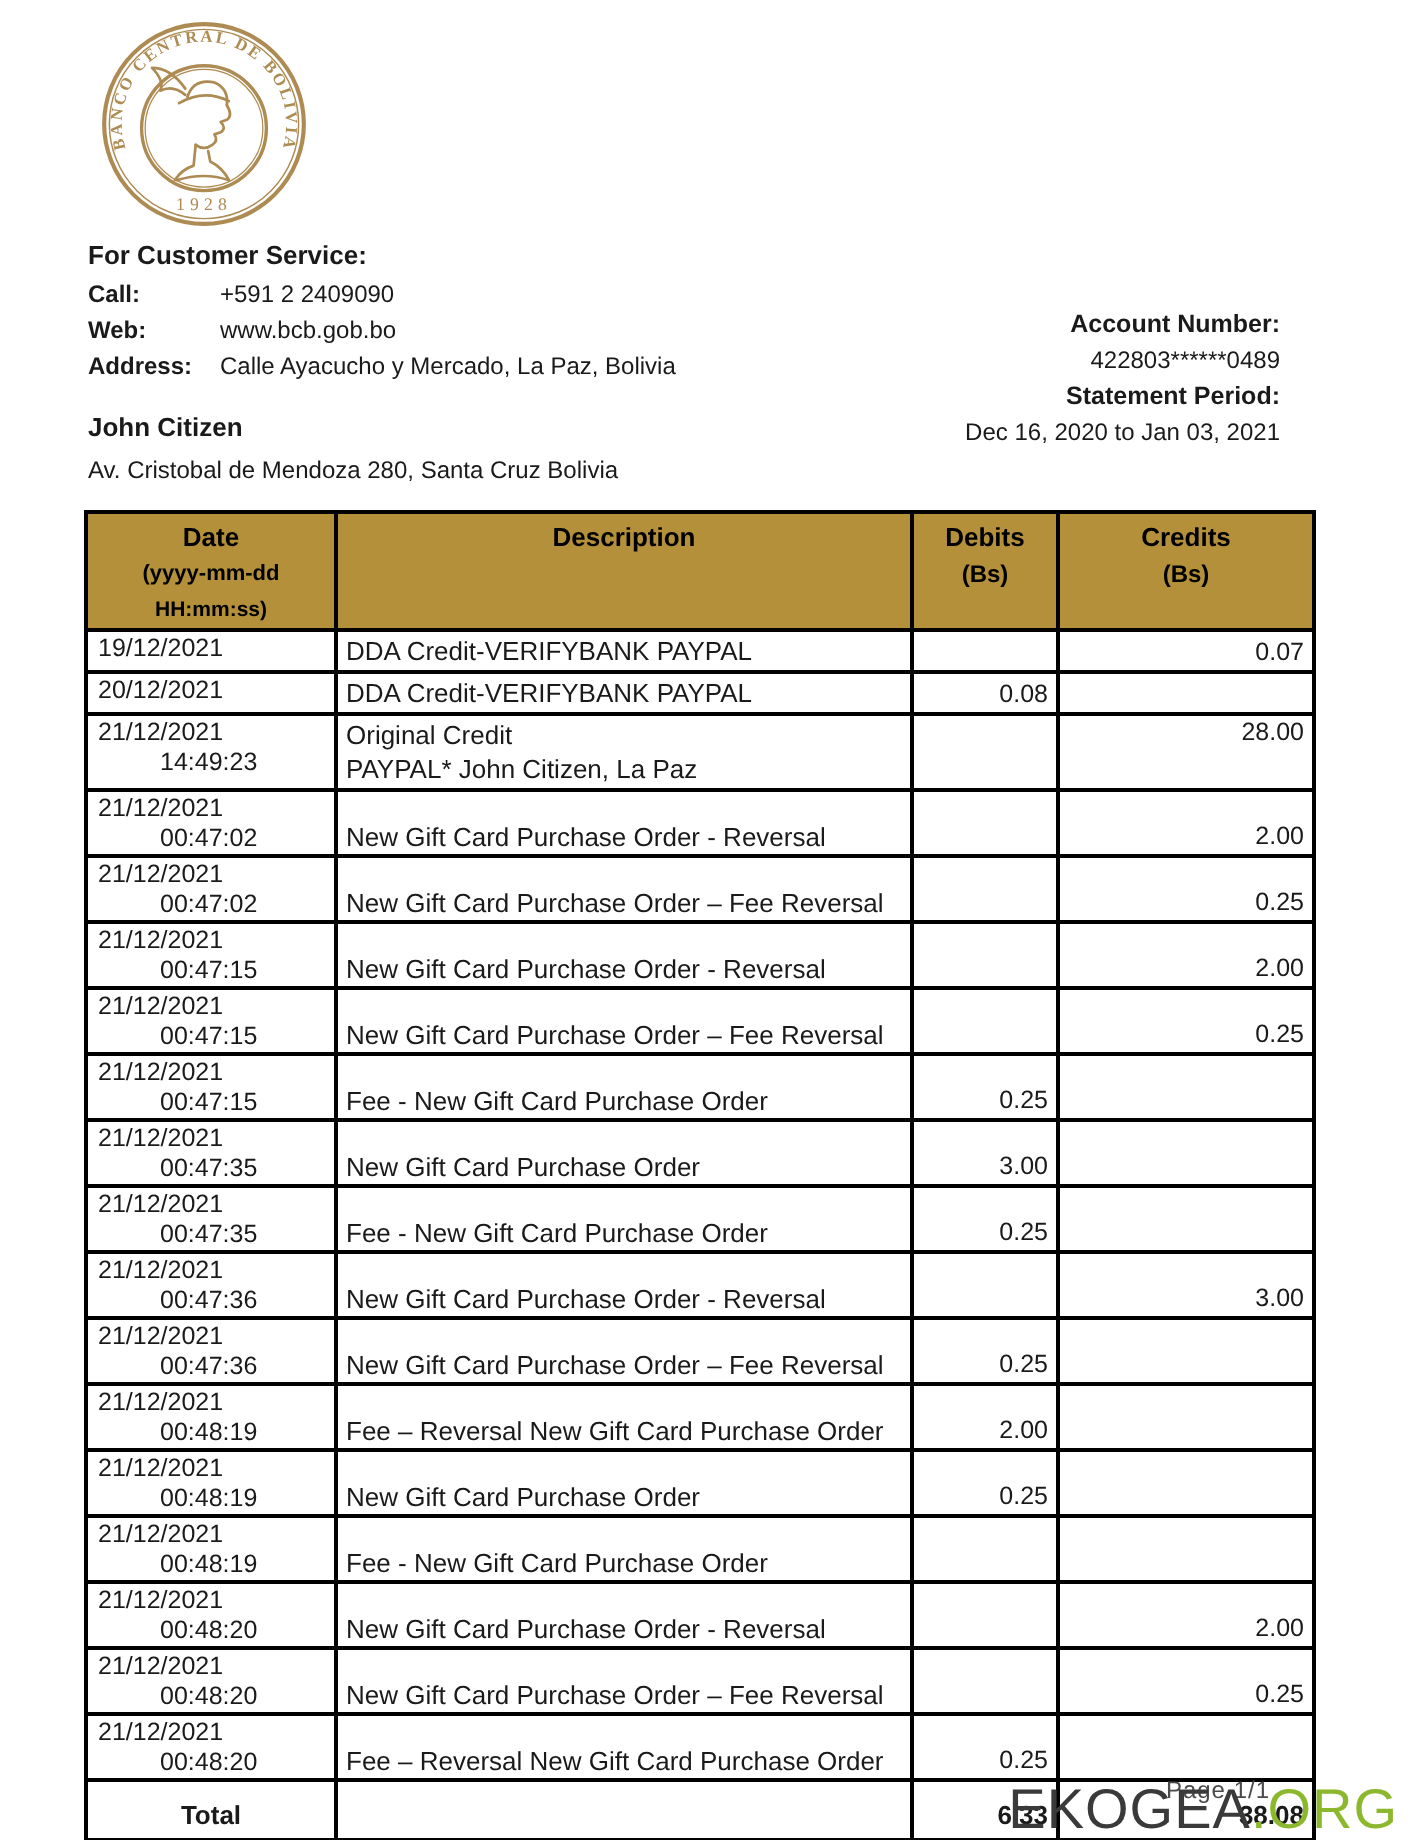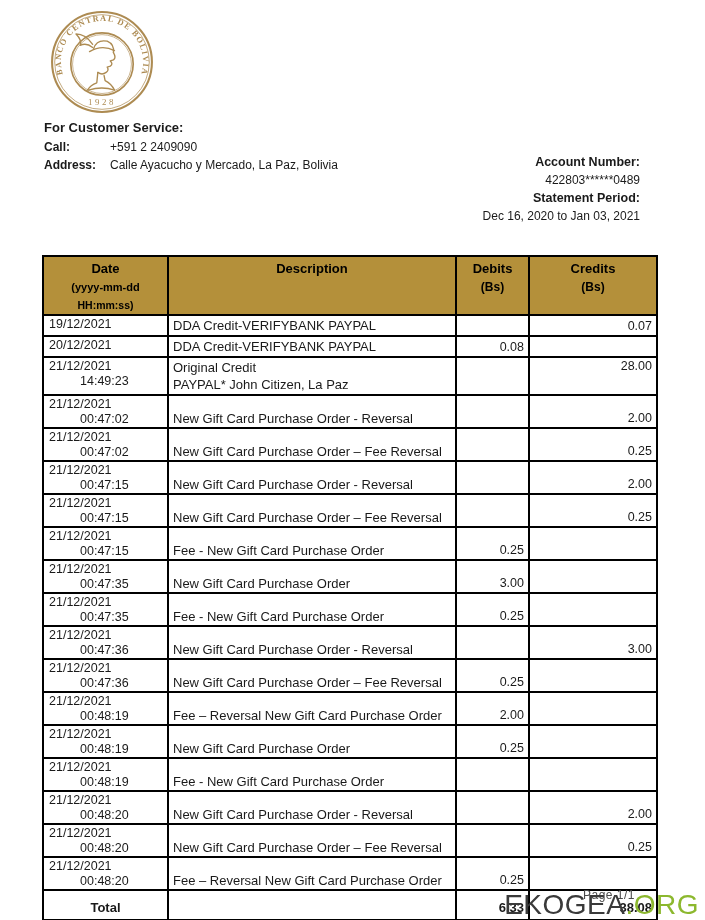--- a/index.html
+++ b/index.html
@@ -97,32 +97,40 @@
     <text x="50" y="91.5" font-size="8.5" letter-spacing="2.5" text-anchor="middle" fill="#AD8B52" font-family="Liberation Serif, serif">1928</text>
   </svg>
 
   <div class="contact">
     <div class="contact-heading">For Customer Service:</div>
     <div class="contact-row">
       <span class="contact-label">Call:</span>
       <span class="contact-value">+591 2 2409090</span>
     </div>
     <div class="contact-row">
+      <span class="contact-label">Web:</span>
+      <span class="contact-value">www.bcb.gob.bo</span>
+    </div>
+    <div class="contact-row">
       <span class="contact-label">Address:</span>
       <span class="contact-value">Calle Ayacucho y Mercado, La Paz, Bolivia</span>
     </div>
   </div>
 
   <div class="account">
     <div class="b">Account Number:</div>
     <div>422803******0489</div>
     <div class="b">Statement Period:</div>
     <div>Dec 16, 2020 to Jan 03, 2021</div>
   </div>
 
+  <div class="customer">
+    <div class="customer-name">John Citizen</div>
+    <div>Av. Cristobal de Mendoza 280, Santa Cruz Bolivia</div>
+  </div>
 
   <table class="stmt-table">
     <colgroup>
         <col style="width:125px">
         <col style="width:288px">
         <col style="width:73px">
         <col style="width:128px">
       </colgroup>
     <thead>
       <tr class="hdr">

